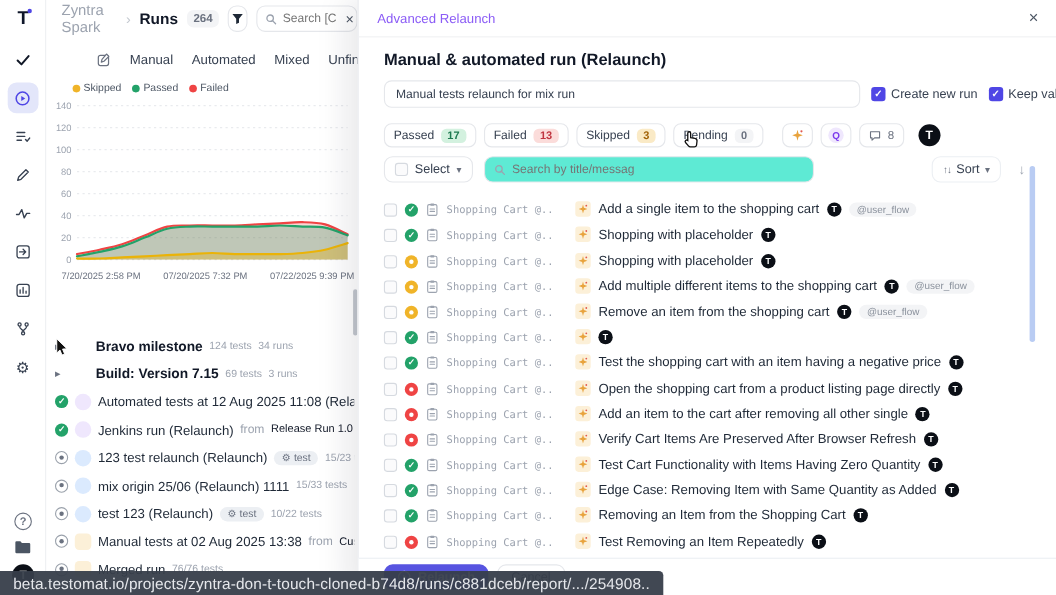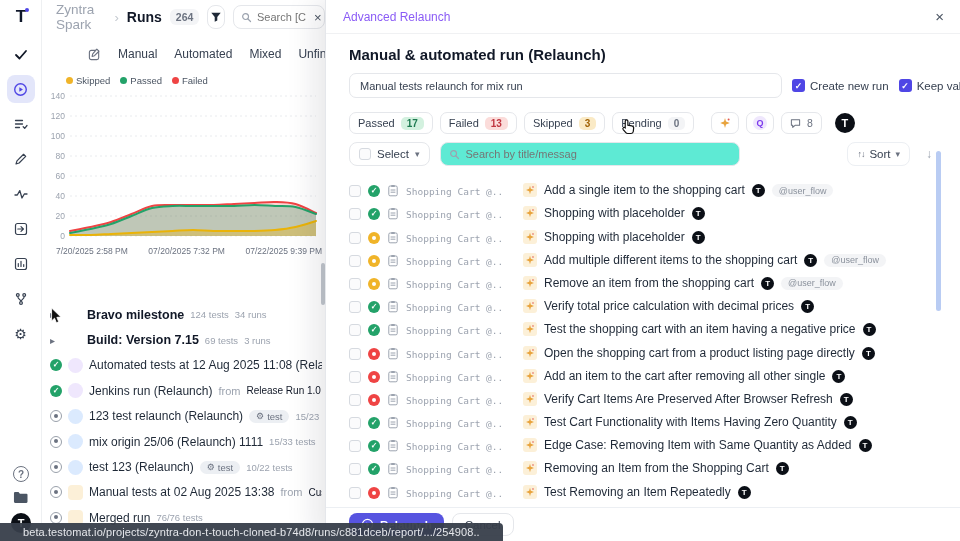--- a/index.html
+++ b/index.html
@@ -62,21 +62,21 @@
 
   .st { width:12px; height:12px; border-radius:50%; position:relative; flex:0 0 auto; }
   .st-passed { background:#23a269; }
   .st-passed::after { content:"✓"; position:absolute; color:#fff; font-size:8px; font-weight:800; left:50%; top:50%; transform:translate(-50%,-54%); }
   .st-skipped { background:#f0b429; }
   .st-failed { background:#ef4444; }
   .st-skipped::after, .st-failed::after { content:""; position:absolute; width:4px; height:4px; background:#fff; border-radius:50%; left:4px; top:4px; }
   .st-progress { background:#fff; border:1.5px solid #9aa1ab; }
   .st-progress::after { content:""; position:absolute; width:4px; height:4px; background:#6b7280; border-radius:50%; left:2.5px; top:2.5px; }
 
-  .statusbar { position:absolute; left:0; bottom:0; background:rgba(55,62,74,.95); color:#e5e7eb; font-size:11px; padding:3px 23px; border-radius:0 4px 0 0; z-index:30; letter-spacing:.1px; }
+  .statusbar { position:absolute; left:0; bottom:0; background:rgba(55,62,74,.95); color:#e5e7eb; font-size:14px; padding:3px 12px; border-radius:0 4px 0 0; z-index:30; letter-spacing:.1px; }
 
   
   .modal { position:absolute; left:325px; top:0; width:635px; height:541px; background:#fff; border-left:1px solid #e5e7eb; box-shadow:-10px 0 28px rgba(15,23,42,.10); z-index:10; }
   .modal-head { height:34px; display:flex; align-items:center; justify-content:space-between; padding:0 16px 0 17px; border-bottom:1px solid #f0f1f3; }
   .modal-head .mtitle { font-size:12px; color:#8b5cf6; }
   .modal-close { font-size:15px; color:#4b5563; cursor:pointer; }
   .modal-body { padding:12px 20px 0 23px; }
   .run-title { font-size:15px; font-weight:700; color:#111827; margin-bottom:10px; }
   .name-row { display:flex; align-items:center; gap:10px; }
   .name-input { flex:0 0 auto; width:433px; height:25px; border:1px solid #e5e7eb; border-radius:7px; padding:0 10px; font-size:11px; color:#374151; outline:none; font-family:"Liberation Sans",sans-serif; }
@@ -610,21 +610,20 @@
               <path d="M4 6 h4 M4 8.2 h4" stroke-linecap="round"></path>
             </svg>
           </span>
           <span class="group">Shopping Cart @..</span>
           <span class="spark">
             <svg width="10" height="10" viewBox="0 0 12 12">
               <path d="M6 1 L7 4.6 L10.8 6 L7 7.4 L6 11 L5 7.4 L1.2 6 L5 4.6 Z" fill="#e8a33d"></path>
               <circle cx="9.6" cy="2.4" r="1" fill="#e25950"></circle>
             </svg>
           </span>
-          <span class="title">Verify total price calculation with decimal prices</span>
           <span class="t-badge">T</span>
 
         </div>
 
         <div class="trow">
           <span class="cb-off"></span>
           <span class="st st-passed"></span>
           <span>
             <svg width="12" height="13" viewBox="0 0 12 13" fill="none" stroke="#9ca3af" stroke-width="1">
               <rect x="1.8" y="2" width="8.4" height="9.8" rx="1.3"></rect>

